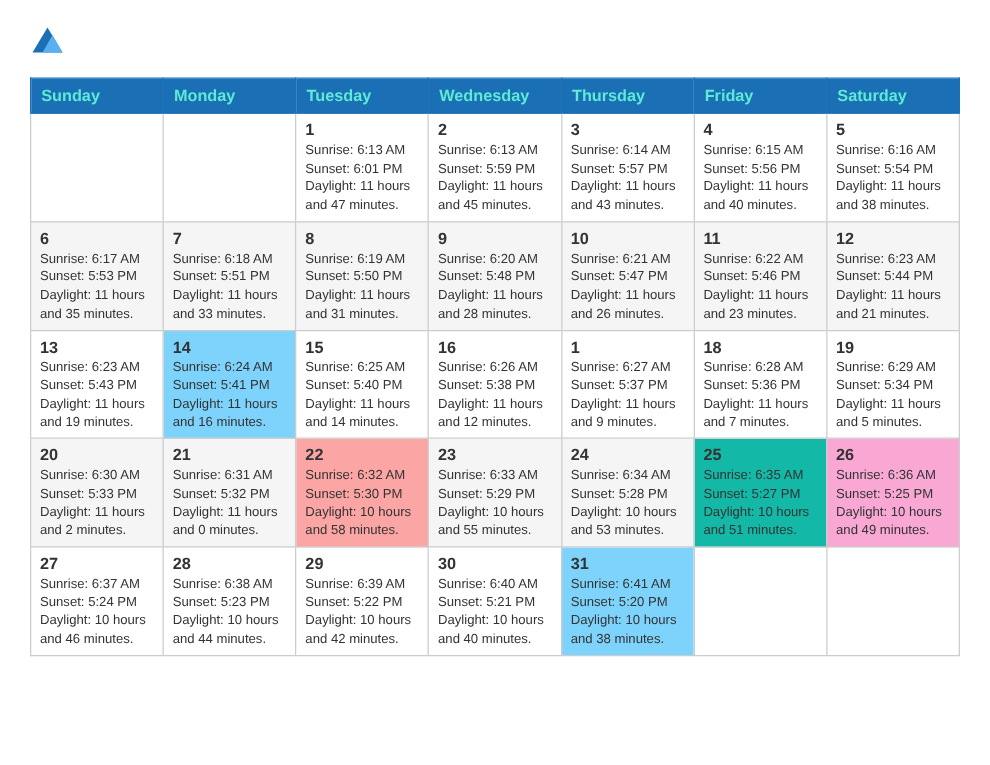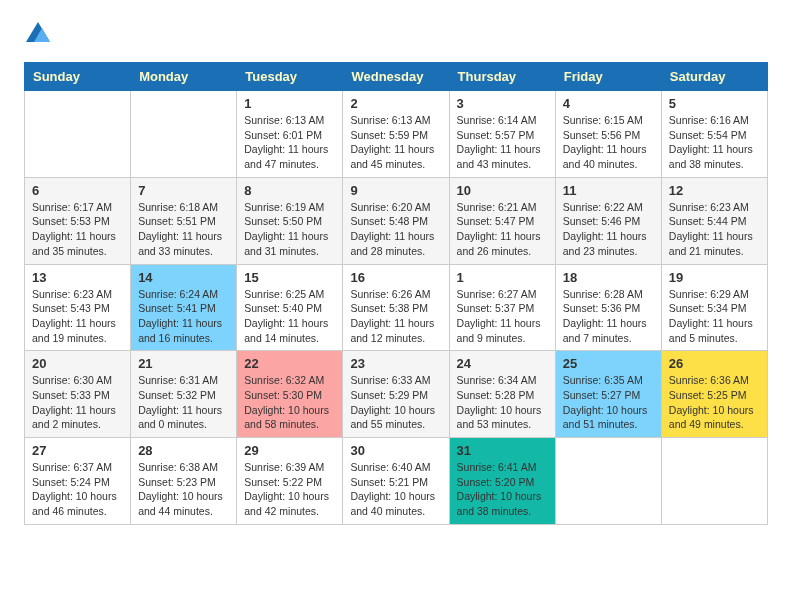--- a/index.html
+++ b/index.html
@@ -57,21 +57,21 @@
       font-size: 15px;
       color: #555;
     }
     .calendar {
       width: 100%;
       border-collapse: collapse;
       border: 1px solid #ccc;
     }
     .calendar th {
       background: #1a6fb5;
-      color: #fef9c3;
+      color: #5eead4;
       font-size: 13px;
       font-weight: bold;
       padding: 6px 8px;
       text-align: left;
       border: 1px solid #1a6fb5;
     }
     .calendar td {
       width: 14.28%;
       vertical-align: top;
       padding: 5px 7px;
@@ -283,27 +283,27 @@
             <div class="day-info" style="white-space: pre-line;">Sunrise: 6:33 AM
 Sunset: 5:29 PM
 Daylight: 10 hours and 55 minutes.</div>
           </td>
           <td style="background: rgb(245, 245, 245);">
             <span class="day-num">24</span>
             <div class="day-info" style="white-space: pre-line;">Sunrise: 6:34 AM
 Sunset: 5:28 PM
 Daylight: 10 hours and 53 minutes.</div>
           </td>
-          <td style="background: #7dd3fc;">
+          <td style="background: #14b8a6;">
             <span class="day-num">25</span>
             <div class="day-info" style="white-space: pre-line;">Sunrise: 6:35 AM
 Sunset: 5:27 PM
 Daylight: 10 hours and 51 minutes.</div>
           </td>
-          <td style="background: #fde047;">
+          <td style="background: #f9a8d4;">
             <span class="day-num">26</span>
             <div class="day-info" style="white-space: pre-line;">Sunrise: 6:36 AM
 Sunset: 5:25 PM
 Daylight: 10 hours and 49 minutes.</div>
           </td>
         </tr>
         <tr>
           <td style="background: rgb(255, 255, 255);">
             <span class="day-num">27</span>
             <div class="day-info" style="white-space: pre-line;">Sunrise: 6:37 AM
@@ -321,21 +321,21 @@
             <div class="day-info" style="white-space: pre-line;">Sunrise: 6:39 AM
 Sunset: 5:22 PM
 Daylight: 10 hours and 42 minutes.</div>
           </td>
           <td style="background: rgb(255, 255, 255);">
             <span class="day-num">30</span>
             <div class="day-info" style="white-space: pre-line;">Sunrise: 6:40 AM
 Sunset: 5:21 PM
 Daylight: 10 hours and 40 minutes.</div>
           </td>
-          <td style="background: #14b8a6;">
+          <td style="background: #7dd3fc;">
             <span class="day-num">31</span>
             <div class="day-info" style="white-space: pre-line;">Sunrise: 6:41 AM
 Sunset: 5:20 PM
 Daylight: 10 hours and 38 minutes.</div>
           </td>
           <td class="empty" style="background: rgb(255, 255, 255);"></td>
           <td class="empty" style="background: rgb(255, 255, 255);"></td>
         </tr>
       </tbody>
   </table>

